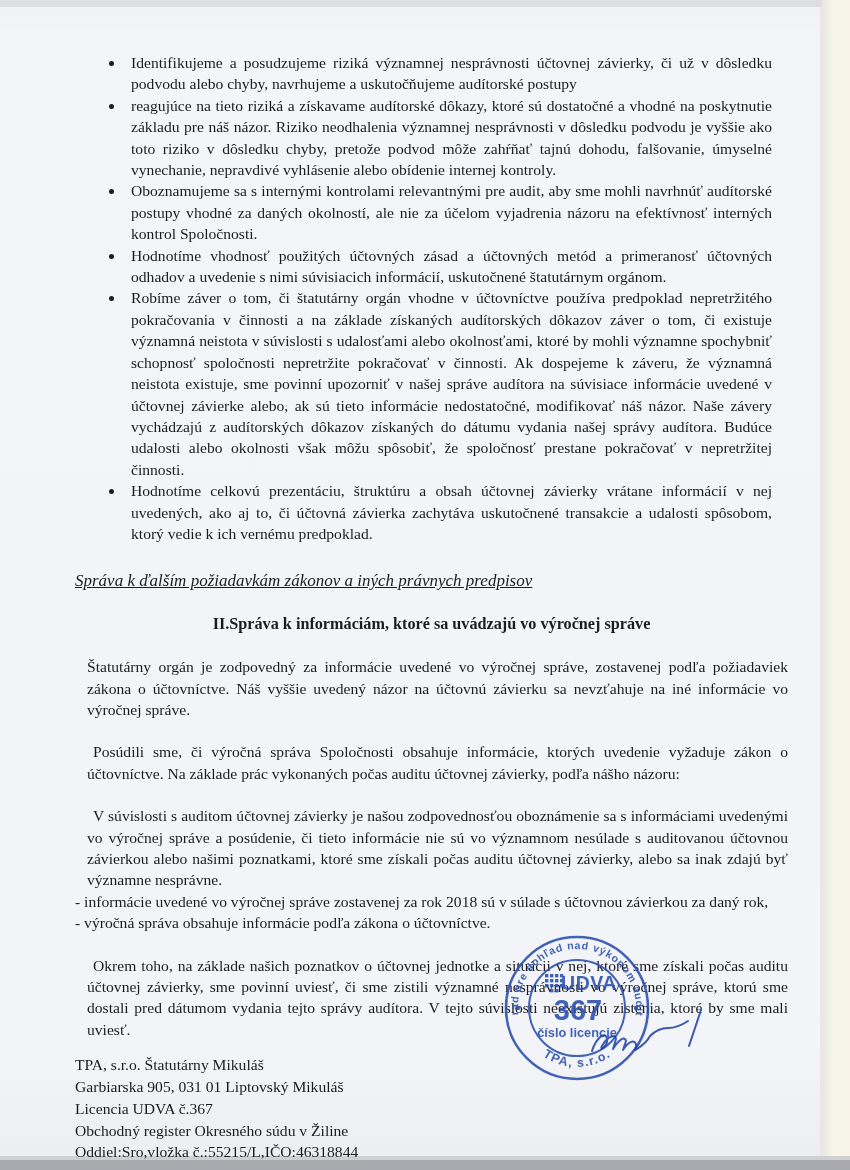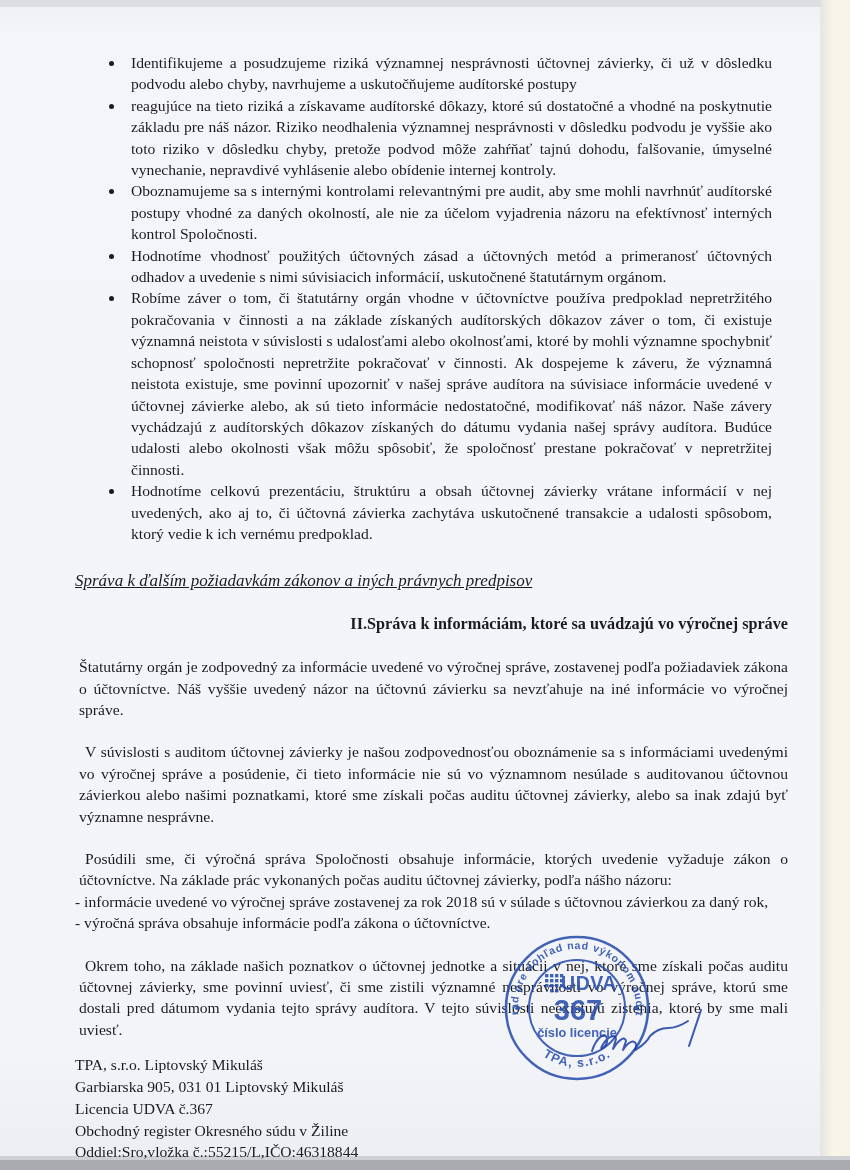--- a/index.html
+++ b/index.html
@@ -25,23 +25,23 @@
     position:absolute;left:75px;top:36px;width:713px;
     font-size:15.6px;line-height:21.4px;text-align:justify;
   }
   ul.bullets{margin:16px;padding:0 0 0 34px;list-style:disc outside;}
   ul.bullets li{margin:0;padding:0 0 0 6px;}
   .section-heading{
     margin-top:26px;font-style:italic;text-decoration:underline;
     font-size:17px;text-align:left;
   }
   .subsection-heading{
-    margin-top:22px;font-weight:bold;font-size:16.2px;text-align:right;
+    margin-top:22px;font-weight:bold;font-size:16.2px;text-align:center;
   }
-  p.para{margin:21px 0 0 4px;}
+  p.para{margin:21px 0 0 12px;}
   p.para.indent{text-indent:6px;}
   p.tight{margin:0;}
   .dash-line{margin:0;text-align:justify;}
   .date-line{margin-top:30px;text-align:left;}
   .firm-block{margin-top:14px;text-align:left;}
   .firm-block div{line-height:21.8px;}
 
   .stamp-wrap{position:absolute;left:492px;top:918px;width:236px;height:186px;}
   .stamp-wrap svg{display:block;}
   .stamp-text{font-family:"Liberation Sans", sans-serif;font-weight:bold;fill:#2a4fae;}
@@ -66,31 +66,31 @@
       <li>Robíme záver o tom, či štatutárny orgán vhodne v účtovníctve používa predpoklad nepretržitého pokračovania v činnosti a na základe získaných audítorských dôkazov záver o tom, či existuje významná neistota v súvislosti s udalosťami alebo okolnosťami, ktoré by mohli významne spochybniť schopnosť spoločnosti nepretržite pokračovať v činnosti. Ak dospejeme k záveru, že významná neistota existuje, sme povinní upozorniť v našej správe audítora na súvisiace informácie uvedené v účtovnej závierke alebo, ak sú tieto informácie nedostatočné, modifikovať náš názor. Naše závery vychádzajú z audítorských dôkazov získaných do dátumu vydania našej správy audítora. Budúce udalosti alebo okolnosti však môžu spôsobiť, že spoločnosť prestane pokračovať v nepretržitej činnosti.</li>
       <li>Hodnotíme celkovú prezentáciu, štruktúru a obsah účtovnej závierky vrátane informácií v nej uvedených, ako aj to, či účtovná závierka zachytáva uskutočnené transakcie a udalosti spôsobom, ktorý vedie k ich vernému predpoklad.</li>
     </ul>
 
     <div class="section-heading">Správa k ďalším požiadavkám zákonov a iných právnych predpisov</div>
 
     <div class="subsection-heading">II.Správa k informáciám, ktoré sa uvádzajú vo výročnej správe</div>
 
     <p class="para">Štatutárny orgán je zodpovedný za informácie uvedené vo výročnej správe, zostavenej podľa požiadaviek zákona o účtovníctve. Náš vyššie uvedený názor na účtovnú závierku sa nevzťahuje na iné informácie vo výročnej správe.</p>
 
+    <p class="para indent">Posúdili sme, či výročná správa Spoločnosti obsahuje informácie, ktorých uvedenie vyžaduje zákon o účtovníctve. Na základe prác vykonaných počas auditu účtovnej závierky, podľa nášho názoru:</p>
+
     <p class="para indent">V súvislosti s auditom účtovnej závierky je našou zodpovednosťou oboznámenie sa s informáciami uvedenými vo výročnej správe a posúdenie, či tieto informácie nie sú vo významnom nesúlade s auditovanou účtovnou závierkou alebo našimi poznatkami, ktoré sme získali počas auditu účtovnej závierky, alebo sa inak zdajú byť významne nesprávne.</p>
-
-    <p class="para indent">Posúdili sme, či výročná správa Spoločnosti obsahuje informácie, ktorých uvedenie vyžaduje zákon o účtovníctve. Na základe prác vykonaných počas auditu účtovnej závierky, podľa nášho názoru:</p>
     <p class="dash-line tight">- informácie uvedené vo výročnej správe zostavenej za rok 2018 sú v súlade s účtovnou závierkou za daný rok,</p>
     <p class="dash-line tight">- výročná správa obsahuje informácie podľa zákona o účtovníctve.</p>
 
     <p class="para indent">Okrem toho, na základe našich poznatkov o účtovnej jednotke a situácii v nej, ktoré sme získali počas auditu účtovnej závierky, sme povinní uviesť, či sme zistili významné nesprávnosti vo výročnej správe, ktorú sme dostali pred dátumom vydania tejto správy audítora. V tejto súvislosti neexistujú zistenia, ktoré by sme mali uviesť.</p>
 
 
     <div class="firm-block">
-      <div>TPA, s.r.o. Liptovský Mikuláš</div>
+      <div>TPA, s.r.o. Štatutárny Mikuláš</div>
       <div>Garbiarska 905, 031 01 Liptovský Mikuláš</div>
       <div>Licencia UDVA č.367</div>
       <div>Obchodný register Okresného súdu v Žiline</div>
       <div>Oddiel:Sro,vložka č.:55215/L,IČO:46318844</div>
     </div>
 
   </div>
 
   <div class="stamp-wrap">
     <svg width="236" height="186" viewBox="0 0 236 186">

